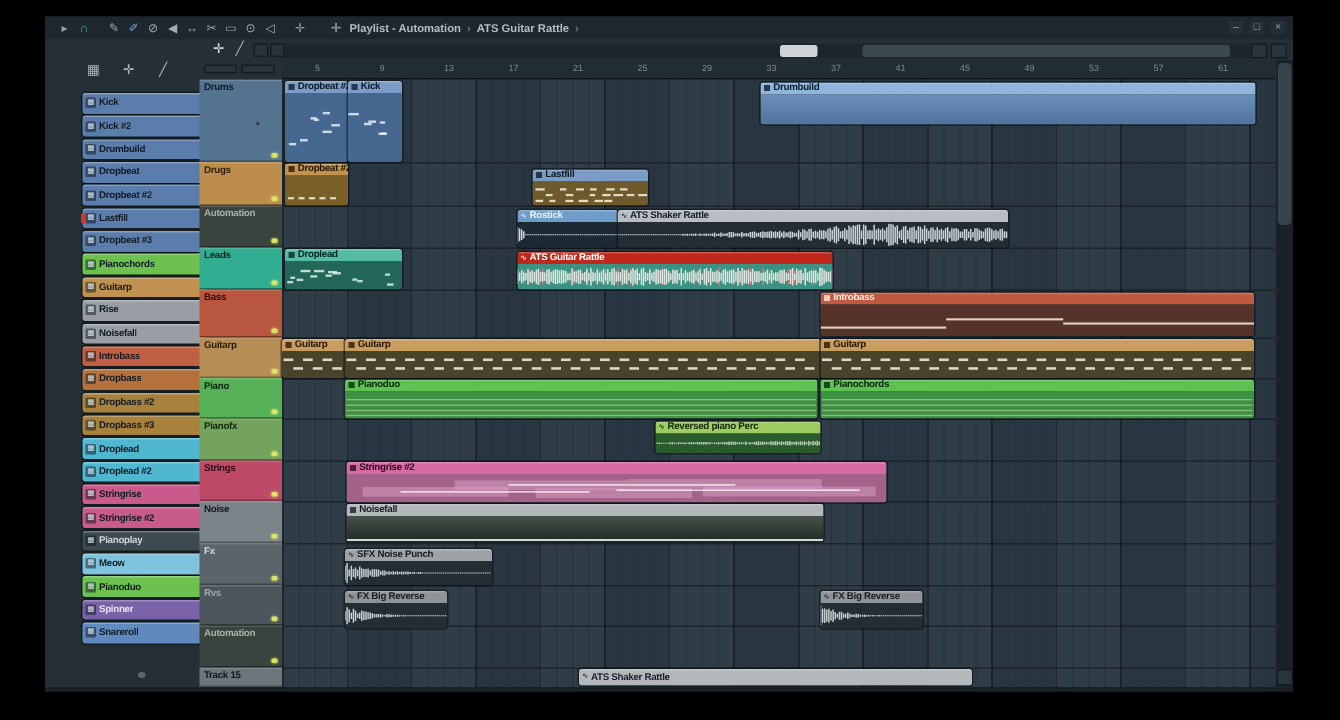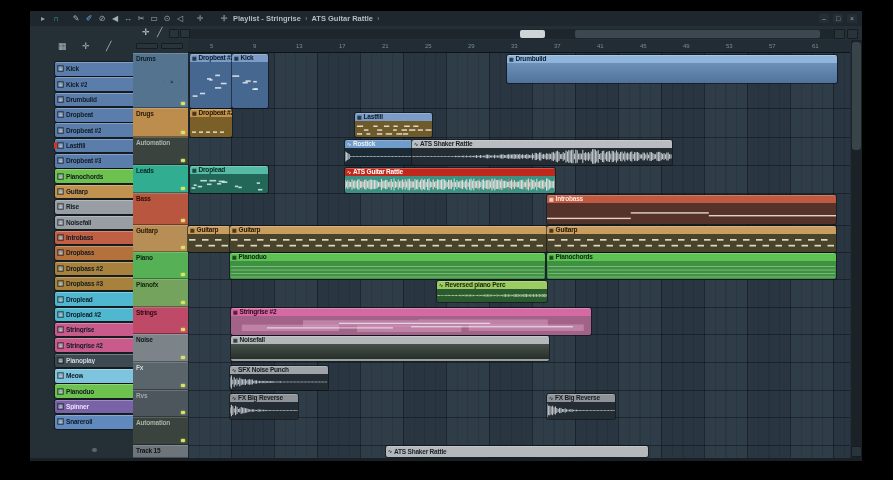--- a/index.html
+++ b/index.html
@@ -58,21 +58,21 @@
           <span class="tb-ic" style="color: rgb(158, 175, 185);">◀</span>
           <span class="tb-ic" style="color: rgb(158, 175, 185);">↔</span>
           <span class="tb-ic" style="color: rgb(158, 175, 185);">✂</span>
           <span class="tb-ic" style="color: rgb(158, 175, 185);">▭</span>
           <span class="tb-ic" style="color: rgb(158, 175, 185);">⊙</span>
           <span class="tb-ic" style="color: rgb(158, 175, 185);">◁</span>
           <span class="tb-ic" style="color: rgb(142, 160, 171); margin-left: 7px;">✛</span>
         </div>
       <div class="tb-title">
         <span class="tb-ic" style="color:#7f909a">✛</span>
-        <span>Playlist - Stringrise</span>
+        <span>Playlist - Automation</span>
         <span class="tb-sep">›</span>
         <span>ATS Guitar Rattle</span>
         <span class="tb-sep">›</span>
       </div>
       <div class="tb-right" id="win-controls">
           <span class="wc">–</span>
           <span class="wc">□</span>
           <span class="wc">×</span>
         </div>
     </div>

